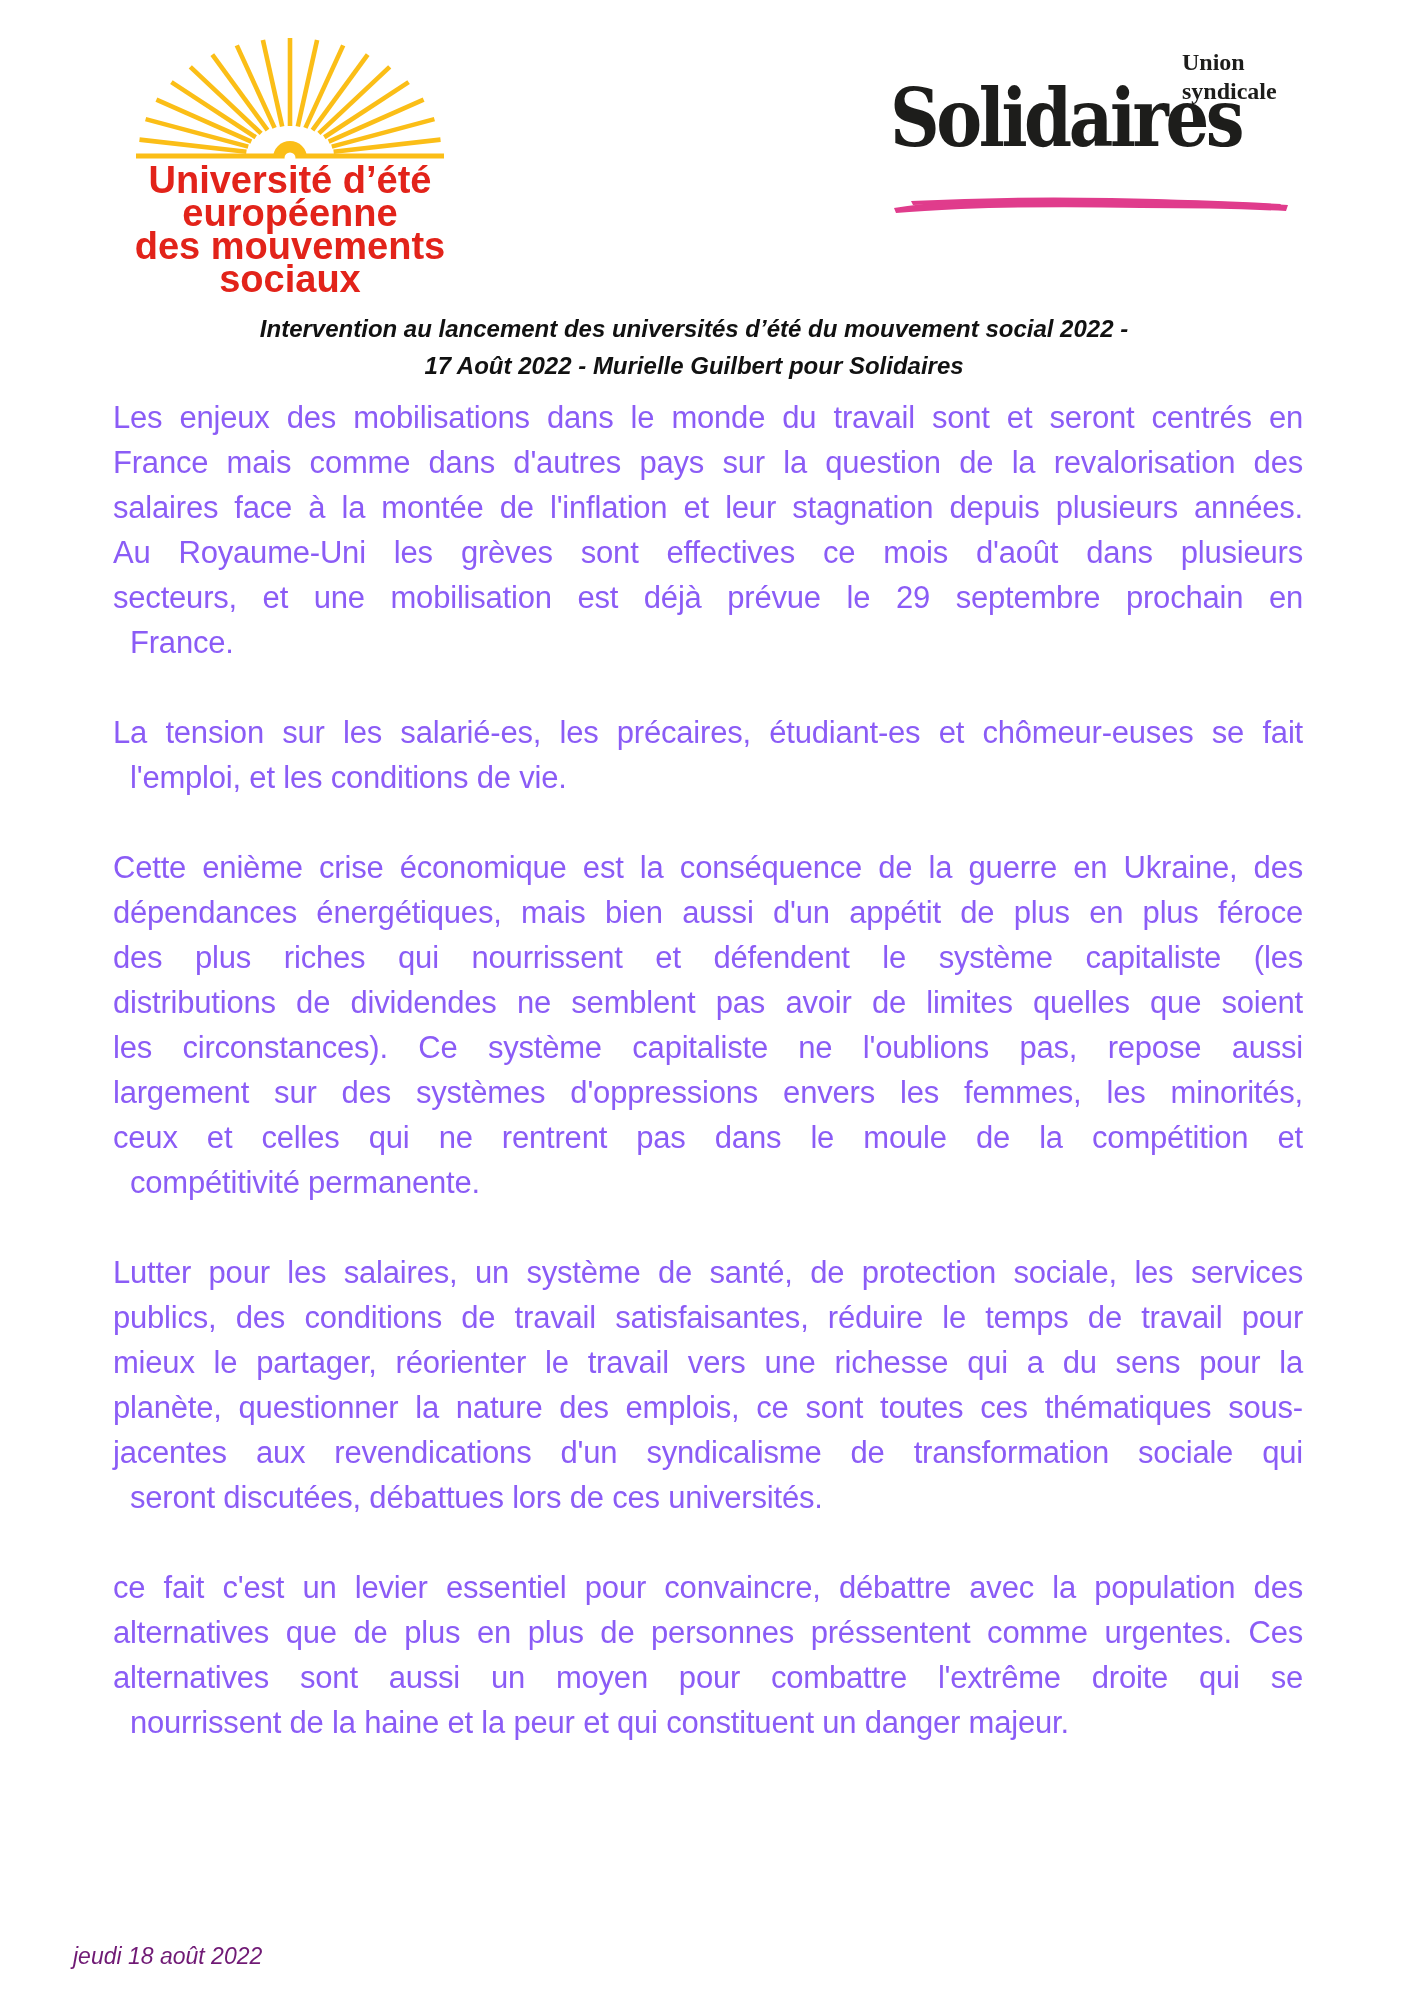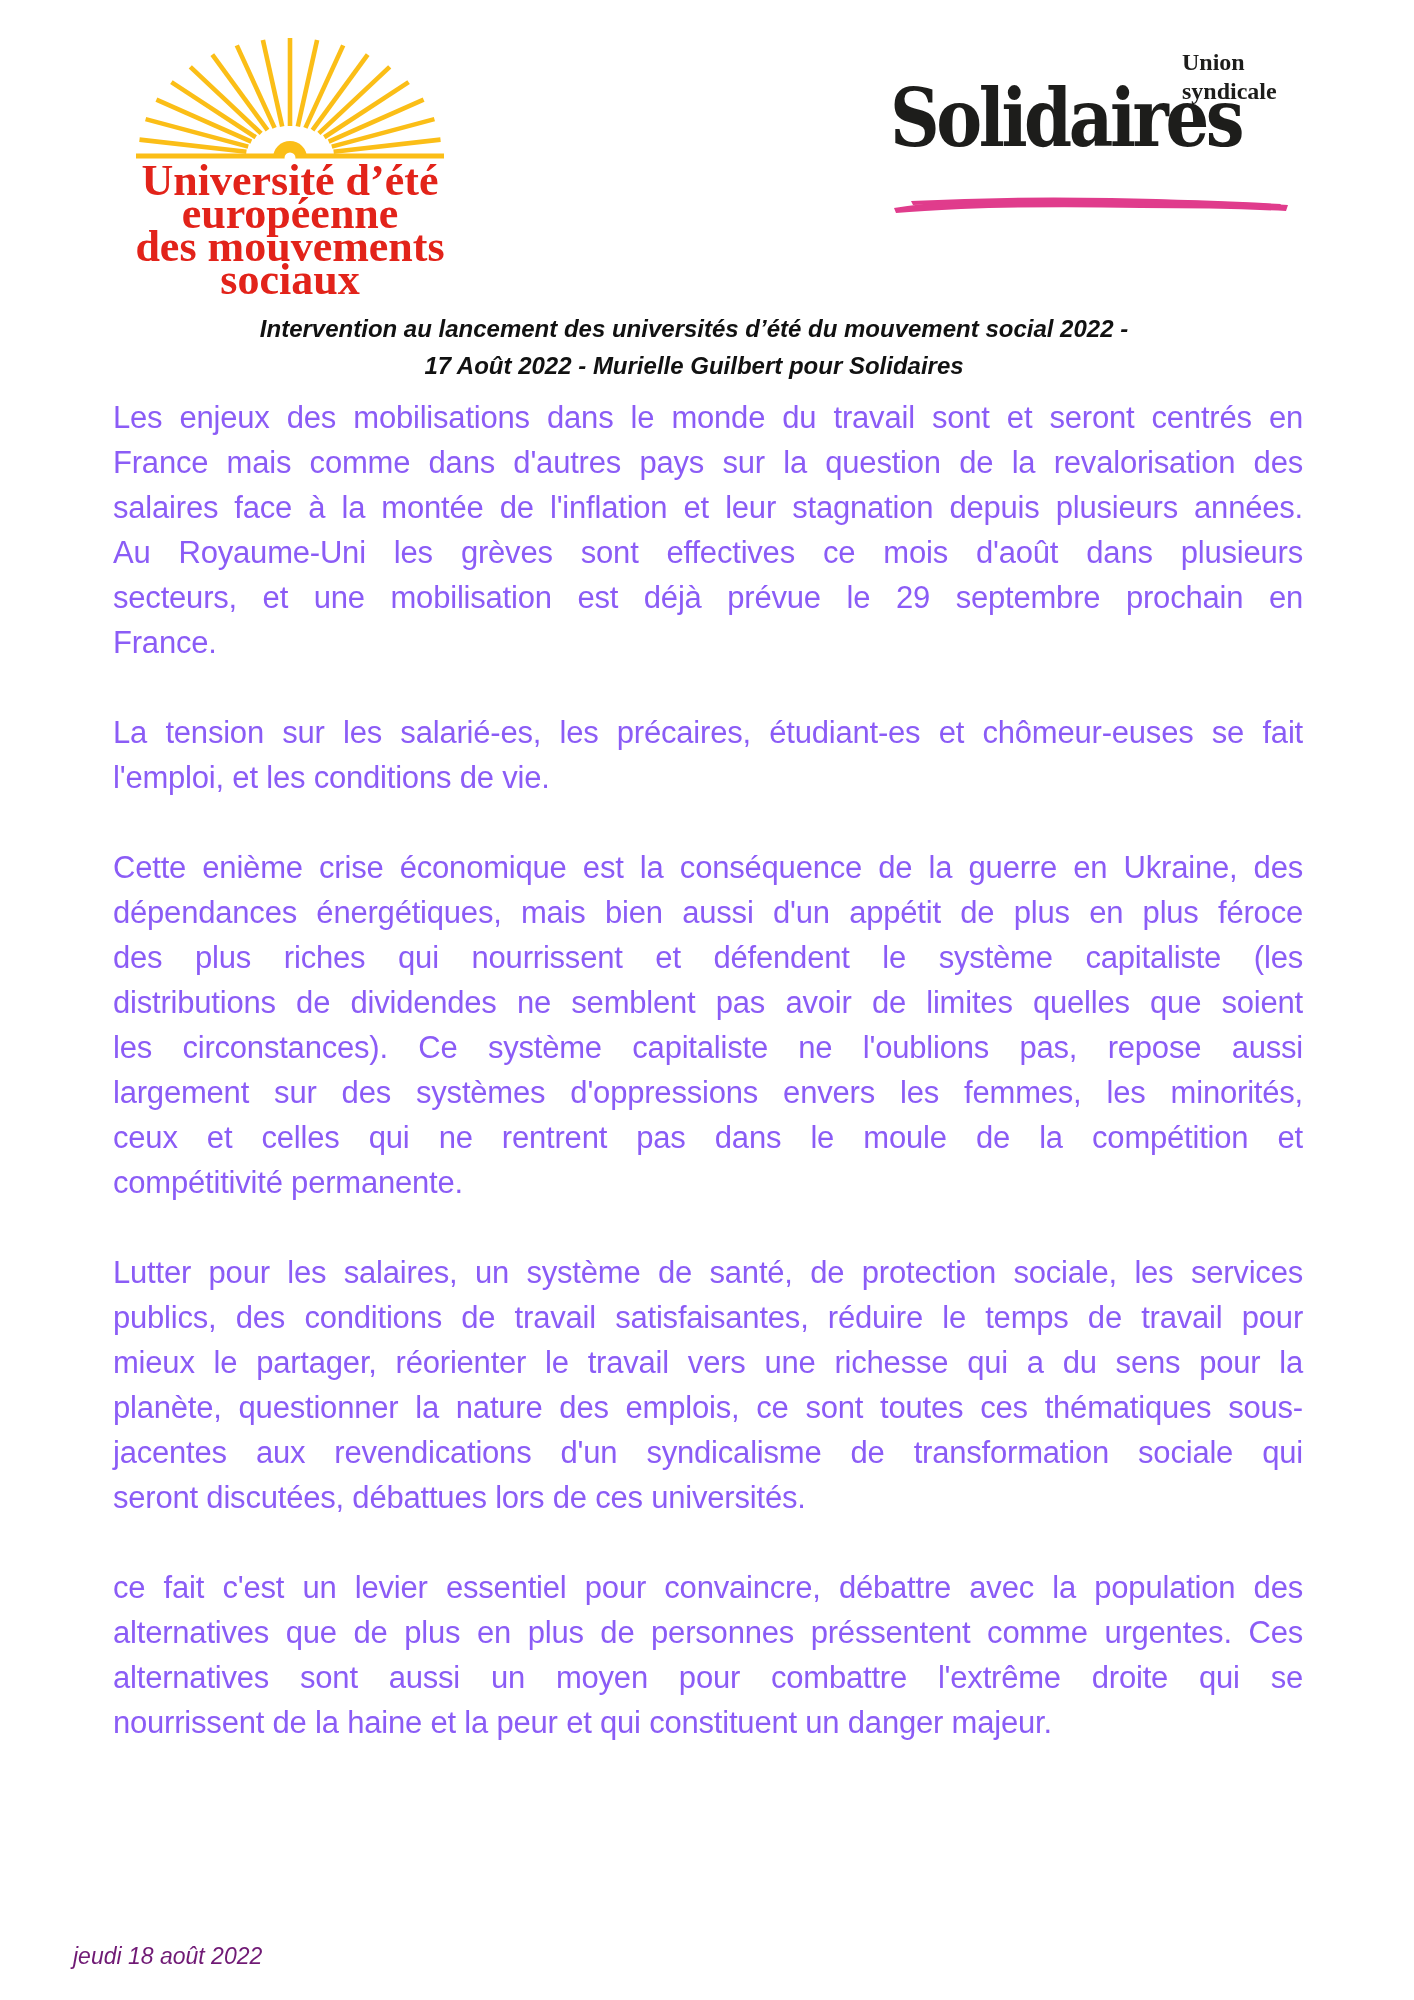--- a/index.html
+++ b/index.html
@@ -16,24 +16,24 @@
   
   .uni-logo {
     position: absolute;
     left: 85px; top: 30px;
     width: 410px;
     text-align: center;
   }
   .uni-logo svg { display:block; margin: 0 auto; }
   .uni-logo .uni-text {
     margin-top: 2px;
-    font-family: Liberation Serif, serif;
+    font-family: Liberation Sans, sans-serif;
     font-weight: bold;
     color: #e2231a;
-    font-size: 44px;
+    font-size: 38px;
     line-height: 33px;
   }
 
   
   .soli-logo { position: absolute; left: 880px; top: 40px; width: 420px; height: 185px; margin-left: 8px; }
   .union-block {
     position: absolute; left: 294px; top: 8px;
     font-family: "Liberation Serif", serif;
     font-weight: bold;
     font-size: 24px;
@@ -75,21 +75,21 @@
     position: absolute;
     left: 113px; top: 395px;
     width: 1190px;
     font-size: 31px;
     line-height: 45px;
     letter-spacing: -0.2px;
     color: #8b5cf6;
   }
   .para { margin: 0 0 45px 0; }
   .bline { text-align: justify; text-align-last: justify; }
-  .bline.last { text-align-last: left; }
+  .bline.last { text-align-last: left; margin-left: 17px; }
 
   
   .doc-footer {
     position: absolute;
     left: 73px; top: 1943px;
     font-style: italic;
     font-size: 23px;
     color: #701a75;
   }
 </style>

